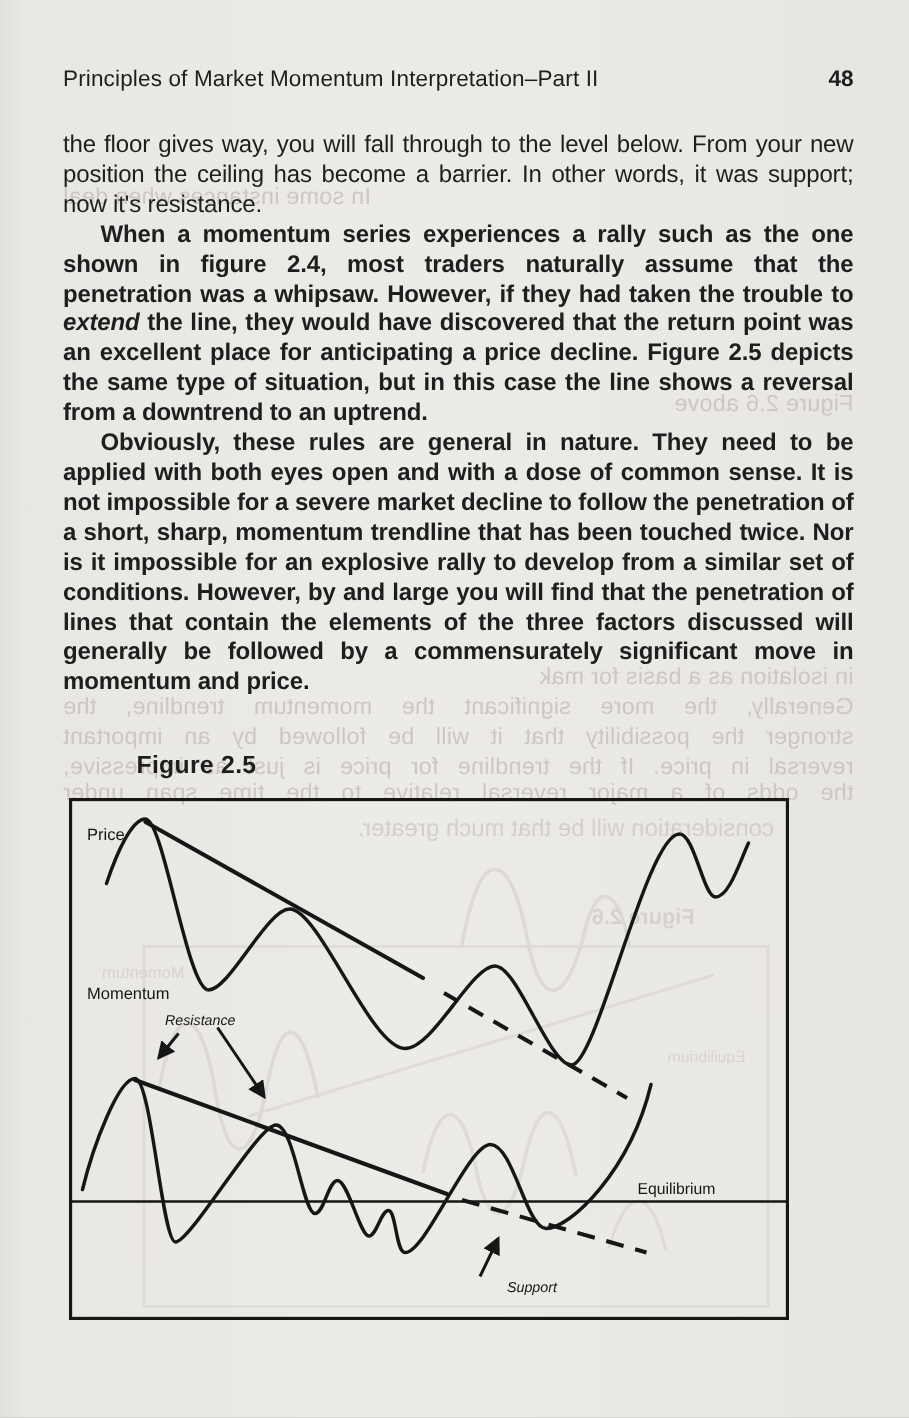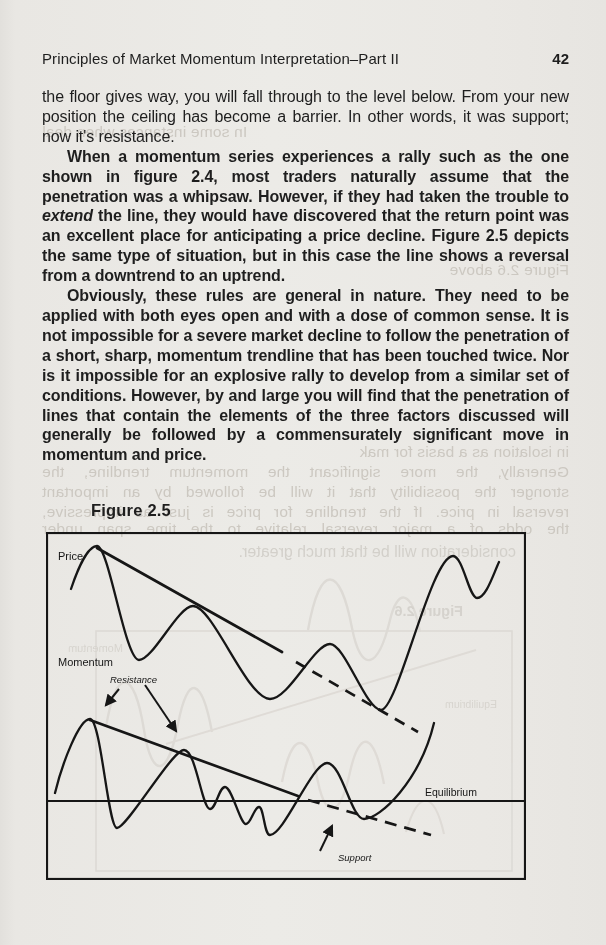--- a/index.html
+++ b/index.html
@@ -1,21 +1,21 @@
 <!DOCTYPE html>
 <html><head>
 <meta charset="utf-8">
 <style>
   html,body{margin:0;padding:0;background:#cfcdc9;}
   .page{
     position:relative;width:606px;height:945px;overflow:hidden;
     background:linear-gradient(90deg,#e2e0dc 0,#e9e7e3 2.5%,#ecebe7 45%,#eae8e4 80%,#e7e5e1 100%);
     font-family:"Liberation Sans",sans-serif;color:#1e1e1e;
   }
-  .header{position:absolute;left:42px;top:50px;width:527px;display:flex;justify-content:space-between;align-items:flex-end;font-size:15px;}
+  .header{position:absolute;left:42px;top:44px;width:527px;display:flex;justify-content:space-between;align-items:flex-end;font-size:15px;}
   .header .title{letter-spacing:0.1px;}
   .header .pagenum{font-weight:bold;}
   .body-text{position:absolute;left:42px;top:87px;width:527px;font-size:16px;line-height:19.9px;text-align:justify;letter-spacing:-0.1px;}
   .para{margin:0;}
   .para.indent{text-indent:25px;font-weight:bold;}
   .para em{font-style:italic;}
   .figure-label{position:absolute;left:47px;top:501px;font-size:16.5px;font-weight:bold;letter-spacing:0.2px;margin-left:44px;}
   .figure-wrap{position:absolute;left:46px;top:532px;width:480px;height:348px;}
   
   .ghost-line{
@@ -37,21 +37,21 @@
     <div class="ghost-line g-left" style="top:262px;">Figure 2.6 above</div>
     <div class="ghost-line g-left" style="top:444px;">in isolation as a basis for mak</div>
     <div class="ghost-line g-full" style="top:464px;">Generally, the more significant the momentum trendline, the</div>
     <div class="ghost-line g-full" style="top:484px;">stronger the possibility that it will be followed by an important</div>
     <div class="ghost-line g-full" style="top:504px;">reversal in price. If the trendline for price is just as impressive,</div>
     <div class="ghost-line g-full" style="top:521px;">the odds of a major reversal relative to the time span under</div>
   </div>
 
   <div class="header">
     <span class="title">Principles of Market Momentum Interpretation–Part II</span>
-    <span class="pagenum">42</span>
+    <span class="pagenum">48</span>
   </div>
 
   <div class="body-text">
       <p class="para"><span>the floor gives way, you will fall through to the level below. From your new position the ceiling has become a barrier. In other words, it was support; now it's resistance.</span></p>
       <p class="para indent"><span>When a momentum series experiences a rally such as the one shown in figure 2.4, most traders naturally assume that the penetration was a whipsaw. However, if they had taken the trouble to </span><em>extend</em><span> the line, they would have discovered that the return point was an excellent place for anticipating a price decline. Figure 2.5 depicts the same type of situation, but in this case the line shows a reversal from a downtrend to an uptrend.</span></p>
       <p class="para indent"><span>Obviously, these rules are general in nature. They need to be applied with both eyes open and with a dose of common sense. It is not impossible for a severe market decline to follow the penetration of a short, sharp, momentum trendline that has been touched twice. Nor is it impossible for an explosive rally to develop from a similar set of conditions. However, by and large you will find that the penetration of lines that contain the elements of the three factors discussed will generally be followed by a commensurately significant move in momentum and price.</span></p>
     </div>
 
   <div class="figure-label">Figure 2.5</div>
 

